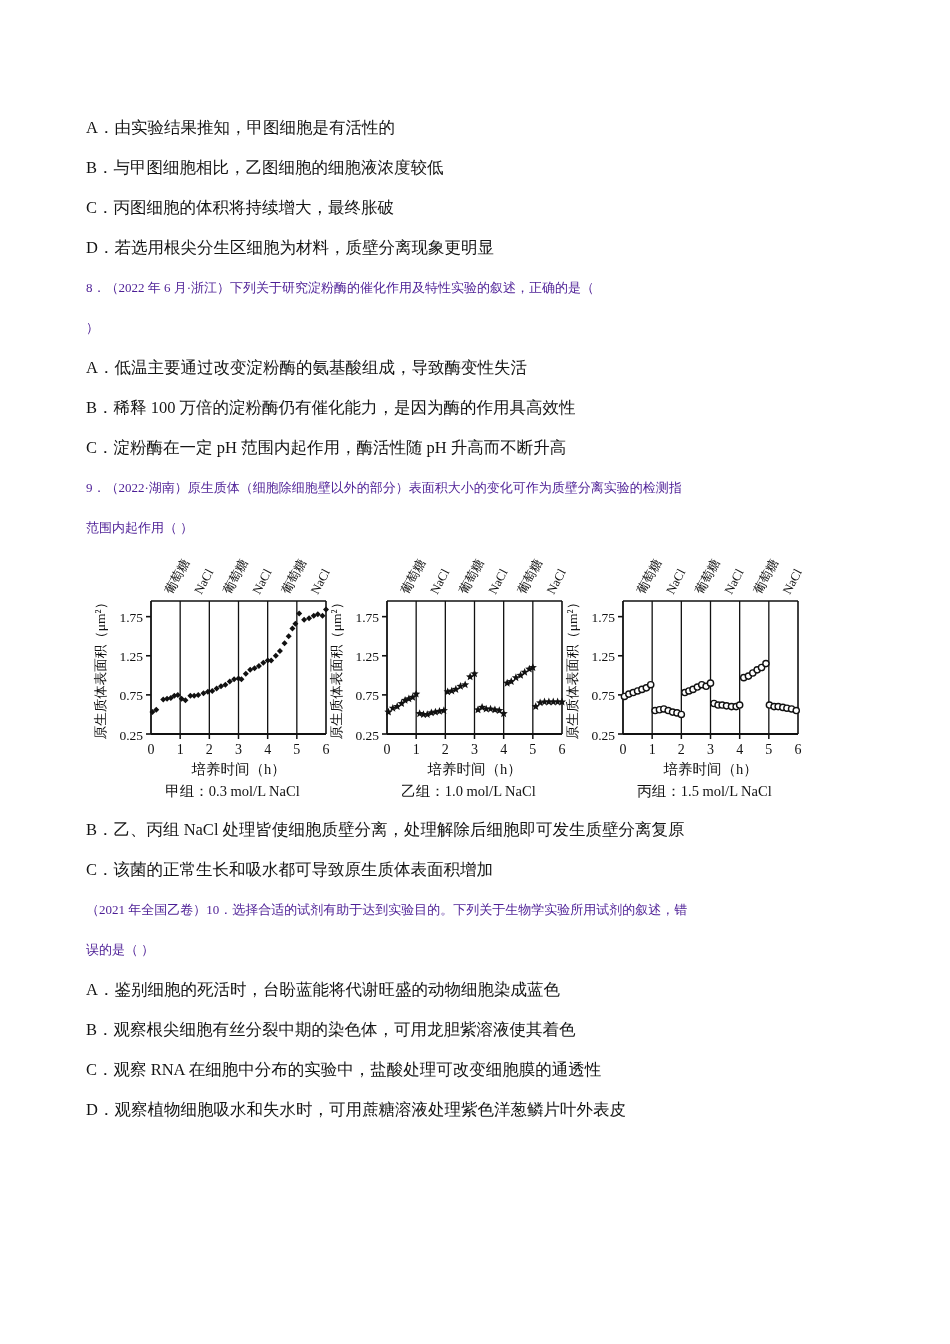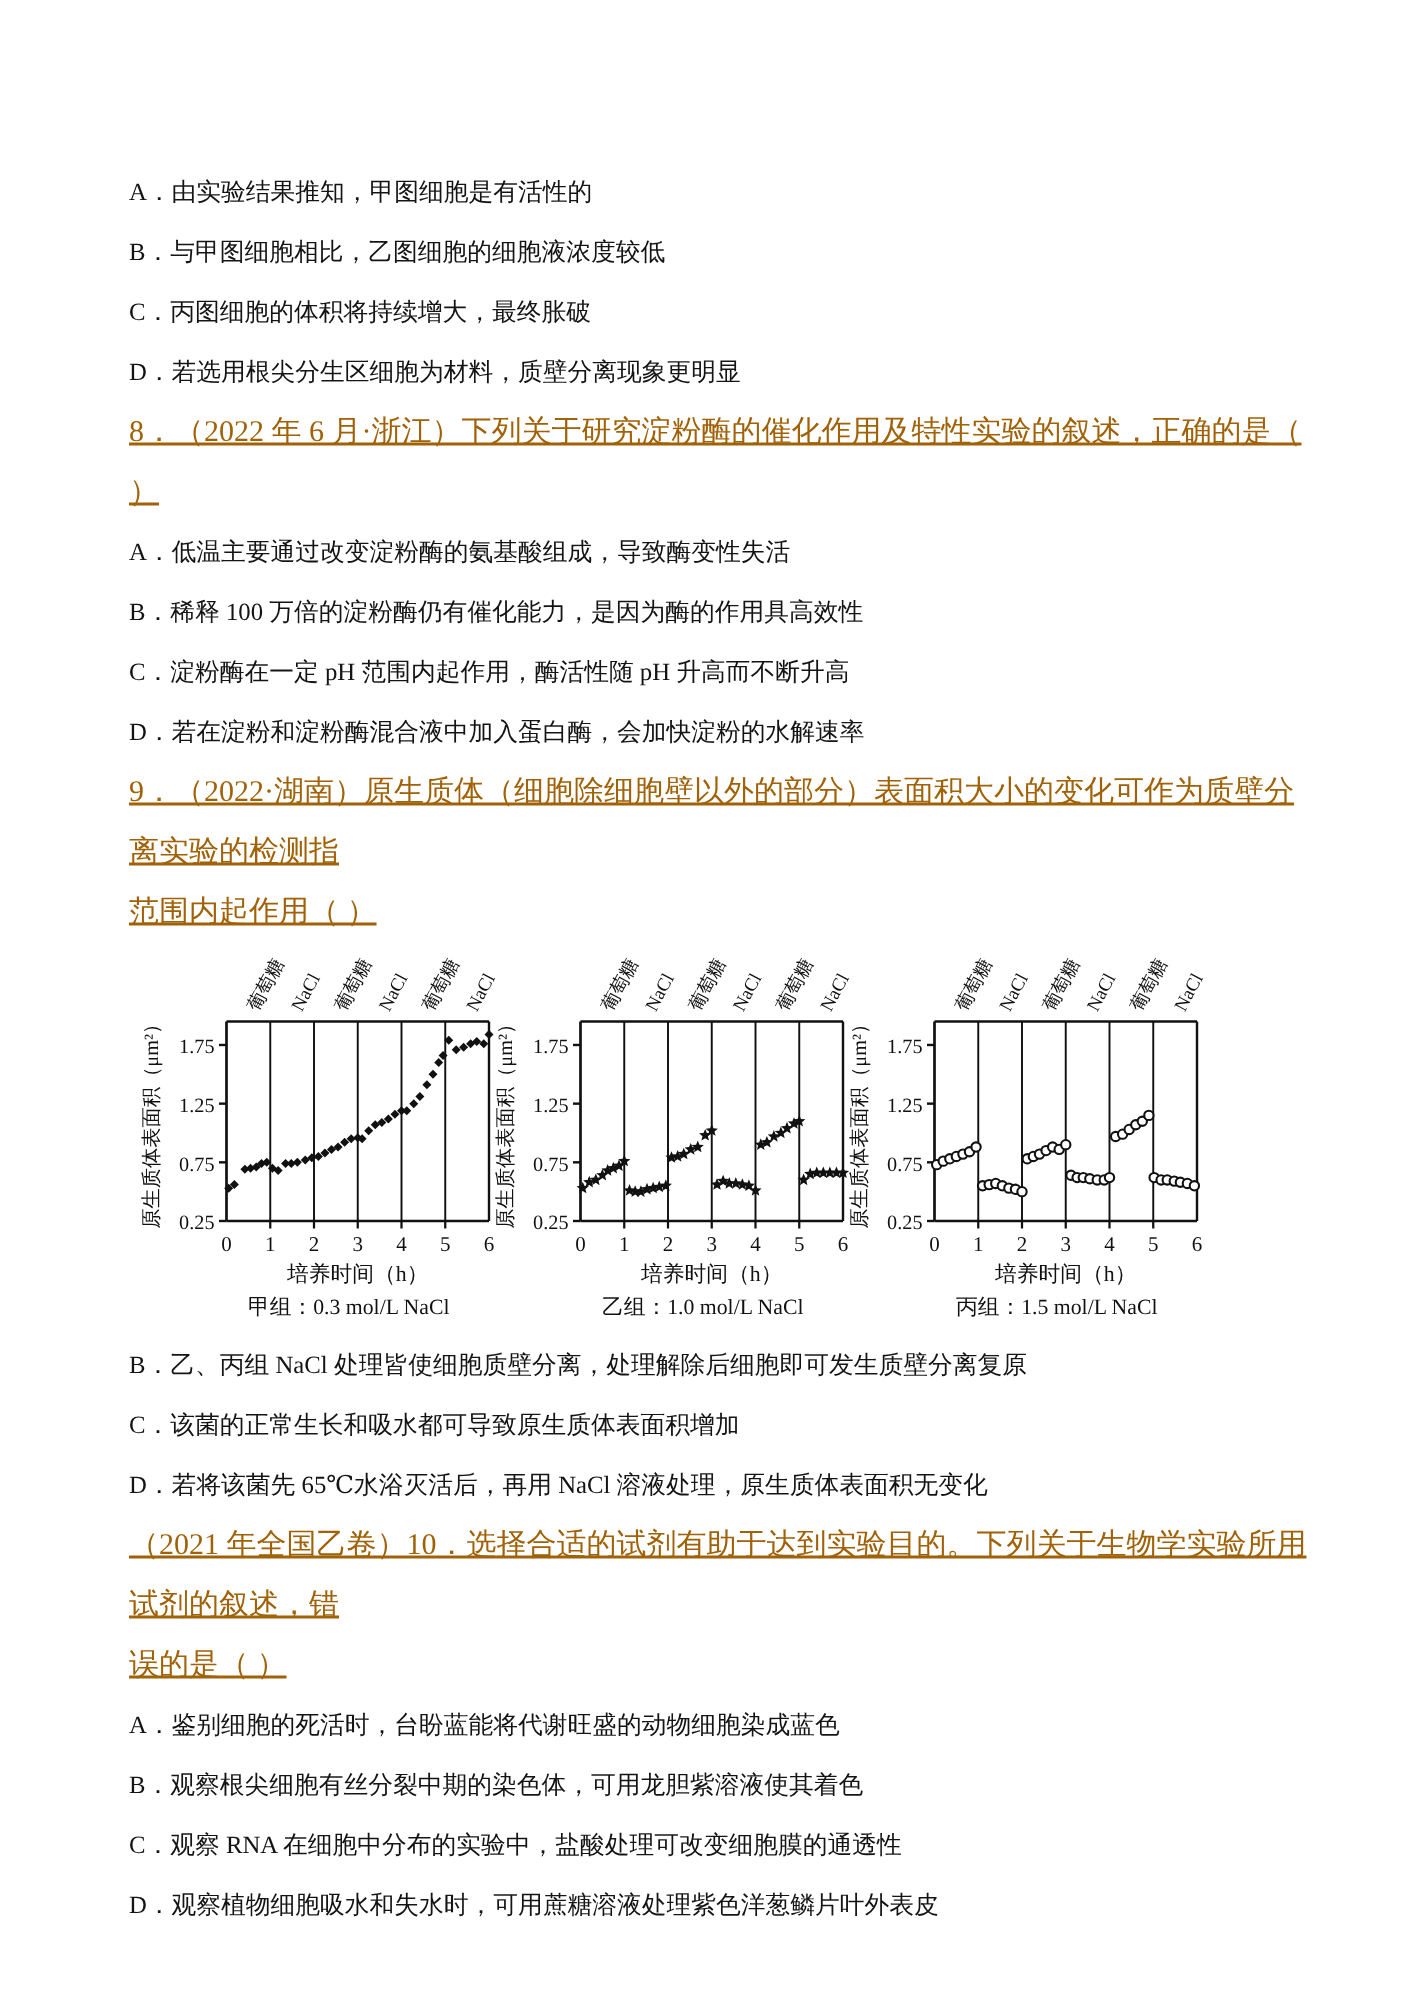--- a/index.html
+++ b/index.html
@@ -27,24 +27,23 @@
     left: 86px;
     top: 108px;
     width: 790px;
   }
   .opt {
     font-size: 16.5px;
     line-height: 40px;
     color: #141414;
   }
   .qhead {
-    font-size: 20px;
+    font-size: 13px;
     line-height: 40px;
-    color: #a16207;
-    text-decoration: underline;
+    color: #4c1d95;
   }
 
   
   .charts {
     position: relative;
     width: 790px;
     height: 252px;
     margin-top: 8px;
     margin-bottom: 2px;
   }
@@ -71,21 +70,20 @@
     <div class="opt">A．由实验结果推知，甲图细胞是有活性的</div>
     <div class="opt">B．与甲图细胞相比，乙图细胞的细胞液浓度较低</div>
     <div class="opt">C．丙图细胞的体积将持续增大，最终胀破</div>
     <div class="opt">D．若选用根尖分生区细胞为材料，质壁分离现象更明显</div>
 
     <div class="qhead">8．（2022 年 6 月·浙江）下列关于研究淀粉酶的催化作用及特性实验的叙述，正确的是（</div>
     <div class="qhead">）</div>
     <div class="opt">A．低温主要通过改变淀粉酶的氨基酸组成，导致酶变性失活</div>
     <div class="opt">B．稀释 100 万倍的淀粉酶仍有催化能力，是因为酶的作用具高效性</div>
     <div class="opt">C．淀粉酶在一定 pH 范围内起作用，酶活性随 pH 升高而不断升高</div>
-    <div class="opt">D．若在淀粉和淀粉酶混合液中加入蛋白酶，会加快淀粉的水解速率</div>
 
     <div class="qhead">9．（2022·湖南）原生质体（细胞除细胞壁以外的部分）表面积大小的变化可作为质壁分离实验的检测指</div>
     <div class="qhead">范围内起作用（     ）</div>
 
     <div class="charts">
       <div class="chart c1">
           <svg width="246" height="252" viewBox="0 0 246 252">
             <line x1="63" y1="45" x2="238" y2="45" stroke="#111" stroke-width="1.6"></line>
             <line x1="63" y1="45" x2="63" y2="178" stroke="#111" stroke-width="1.8"></line>
             <line x1="63" y1="178" x2="238" y2="178" stroke="#111" stroke-width="1.8"></line>
@@ -339,21 +337,20 @@
               <circle cx="226.91666666666666" cy="152.18235294117648" r="3.1" fill="#fff" stroke="#111" stroke-width="1.4"></circle>
               <circle cx="231.58333333333334" cy="152.96470588235294" r="3.1" fill="#fff" stroke="#111" stroke-width="1.4"></circle>
               <circle cx="236.25000000000003" cy="154.52941176470588" r="3.1" fill="#fff" stroke="#111" stroke-width="1.4"></circle>
             </g>
           </svg>
         </div>
     </div>
 
     <div class="opt">B．乙、丙组 NaCl 处理皆使细胞质壁分离，处理解除后细胞即可发生质壁分离复原</div>
     <div class="opt">C．该菌的正常生长和吸水都可导致原生质体表面积增加</div>
-    <div class="opt">D．若将该菌先 65℃水浴灭活后，再用 NaCl 溶液处理，原生质体表面积无变化</div>
 
     <div class="qhead">（2021 年全国乙卷）10．选择合适的试剂有助于达到实验目的。下列关于生物学实验所用试剂的叙述，错</div>
     <div class="qhead">误的是（     ）</div>
     <div class="opt">A．鉴别细胞的死活时，台盼蓝能将代谢旺盛的动物细胞染成蓝色</div>
     <div class="opt">B．观察根尖细胞有丝分裂中期的染色体，可用龙胆紫溶液使其着色</div>
     <div class="opt">C．观察 RNA 在细胞中分布的实验中，盐酸处理可改变细胞膜的通透性</div>
     <div class="opt">D．观察植物细胞吸水和失水时，可用蔗糖溶液处理紫色洋葱鳞片叶外表皮</div>
 
   </div>
 </div>

